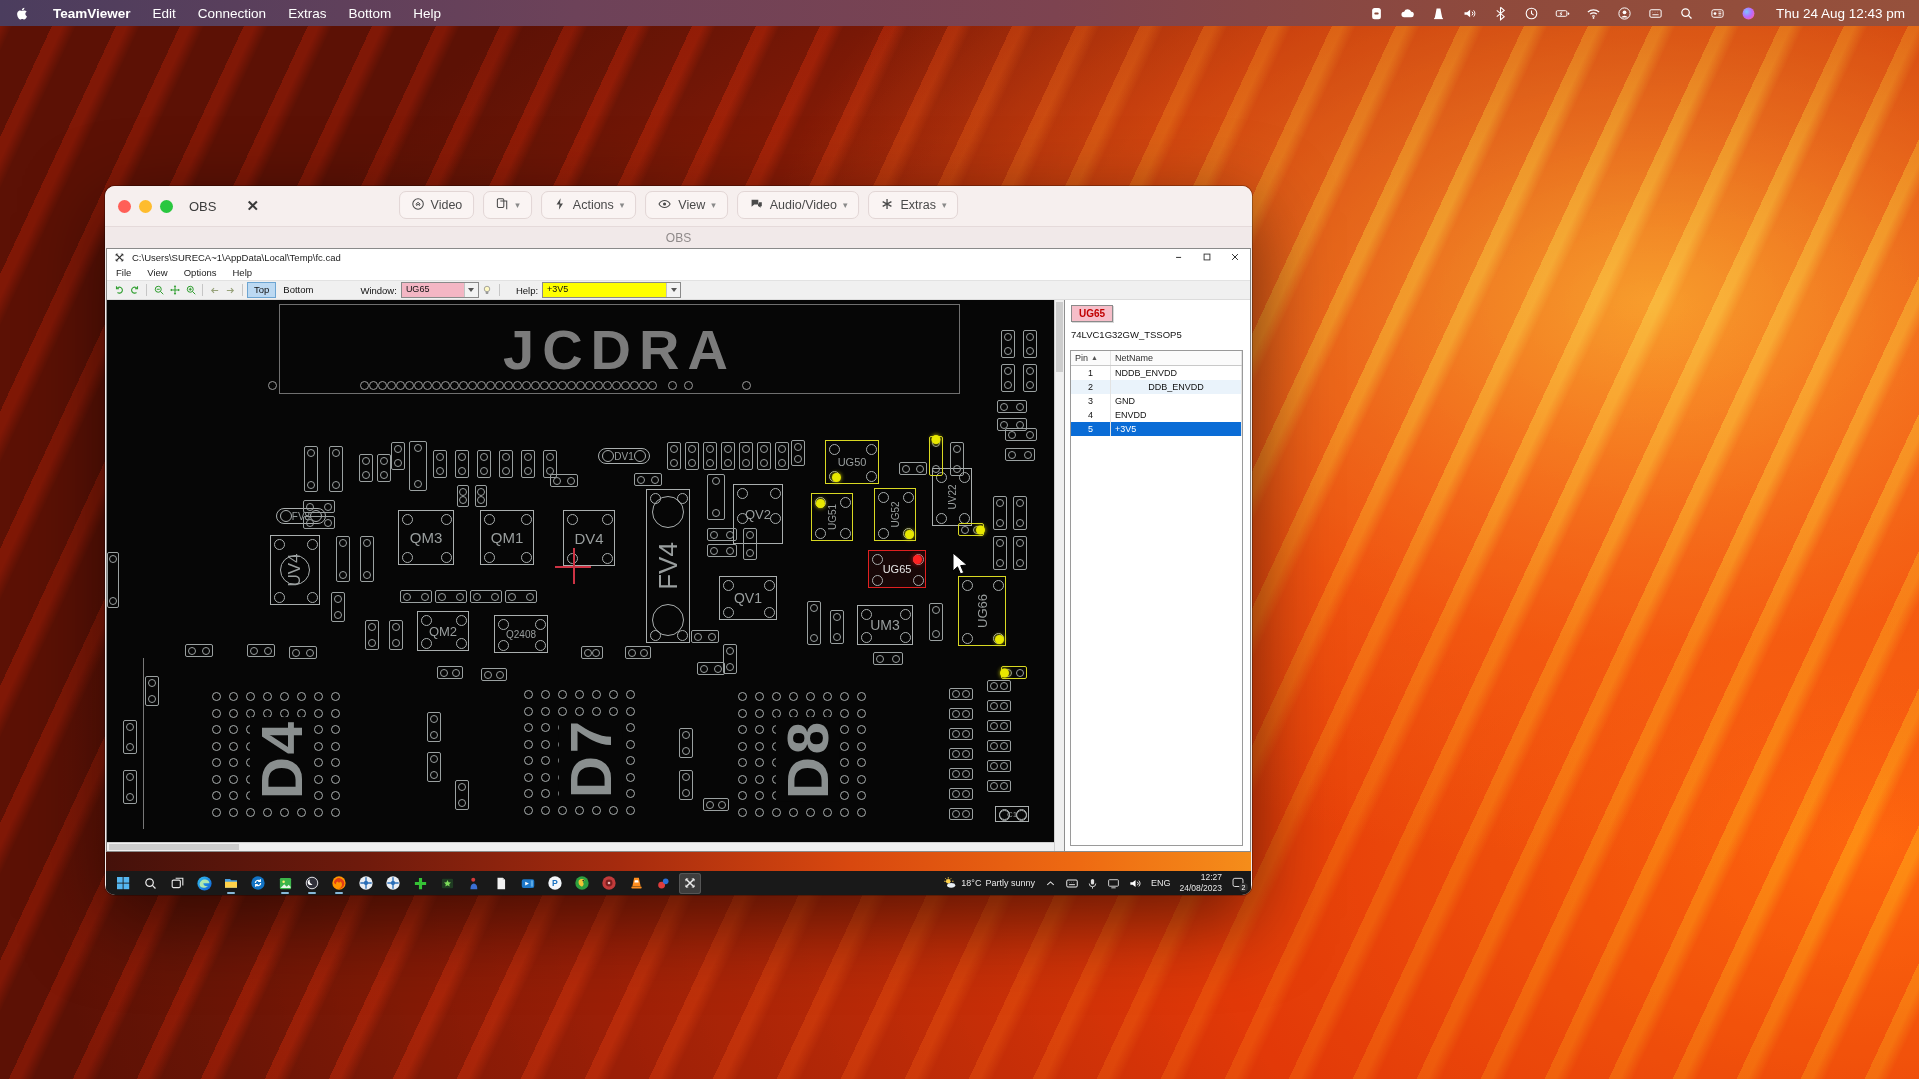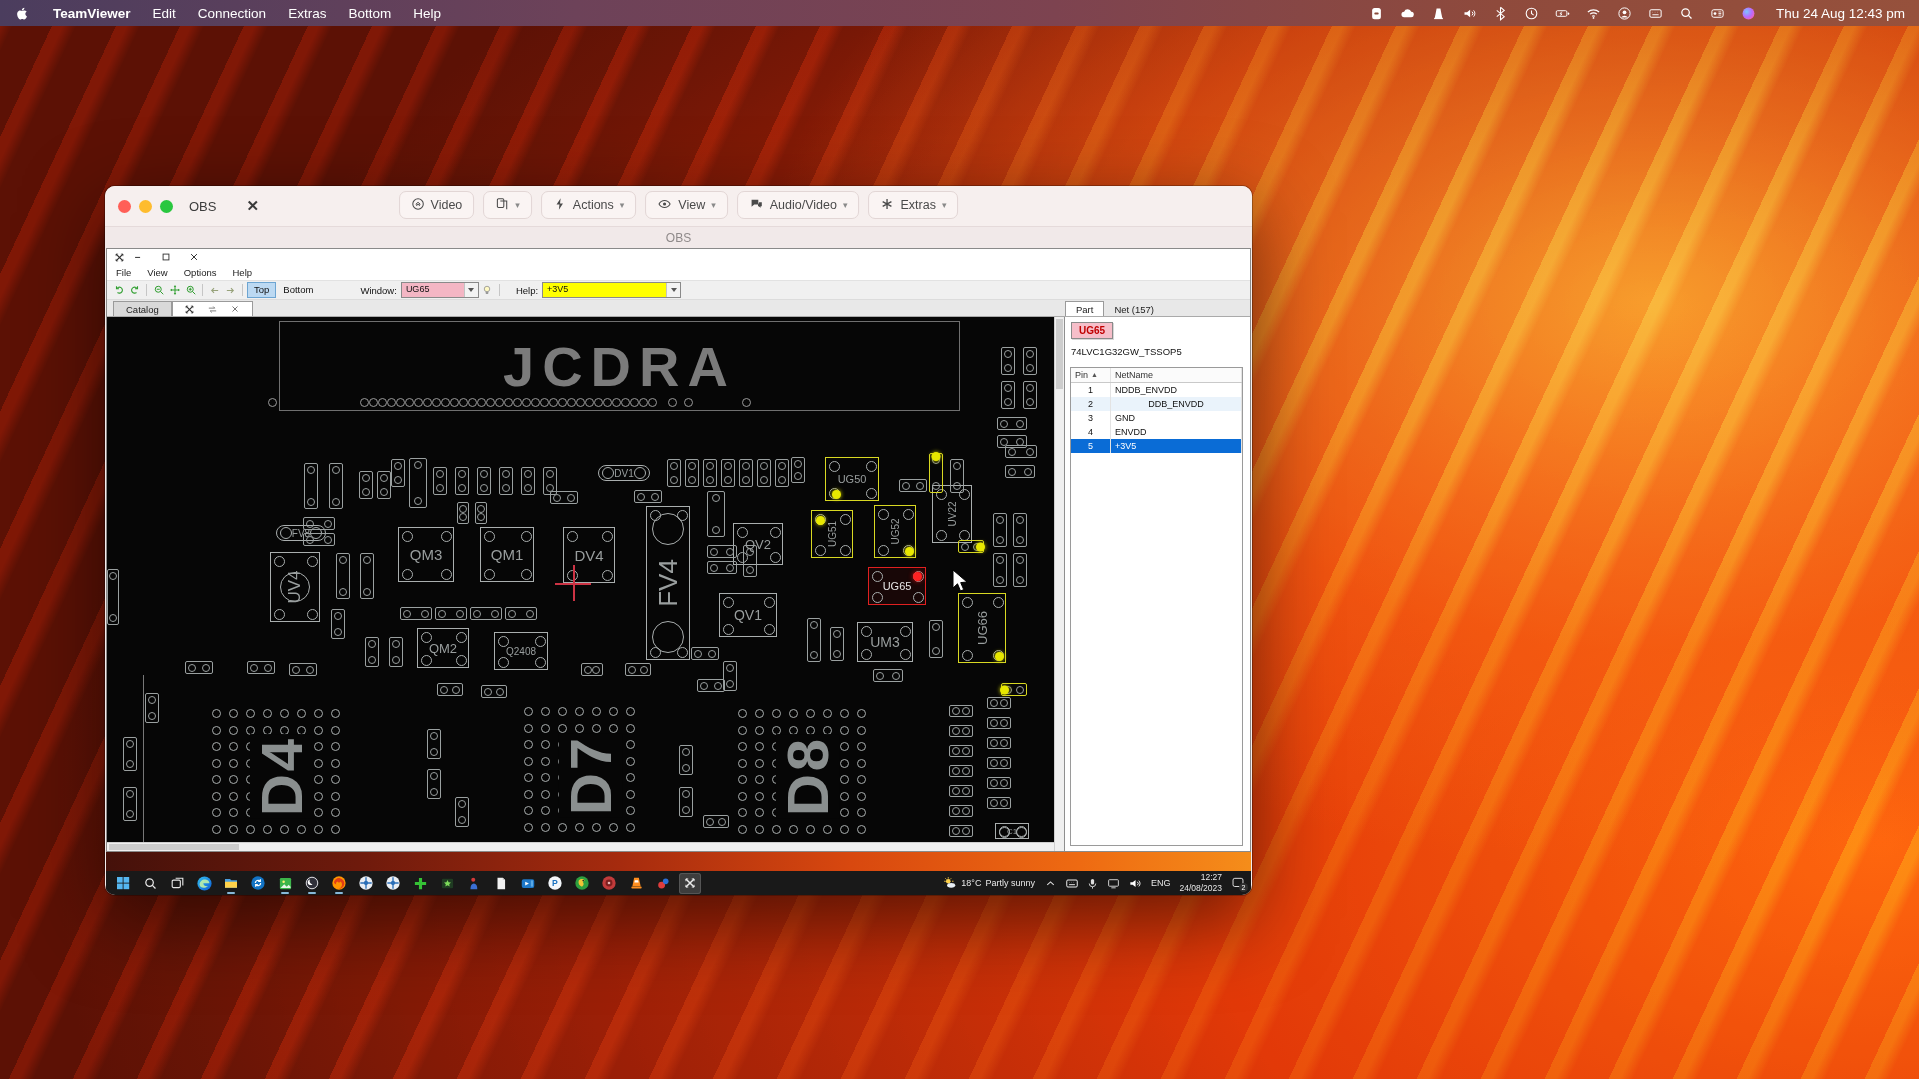--- a/index.html
+++ b/index.html
@@ -313,20 +313,21 @@
   <div class="session-strip">OBS</div>
 
   <div class="cad">
     <div class="cad-titlebar">
       <span class="tb-ico">
           <svg width="11" height="11" viewBox="0 0 24 24" fill="none">
             <path d="M4.5 4.5l15 15M19.5 4.5l-15 15" stroke="#333" stroke-width="2.6"></path>
             <path d="M4.5 4.5h4.5M4.5 4.5v4.5M19.5 4.5h-4.5M19.5 4.5v4.5M4.5 19.5h4.5M4.5 19.5v-4.5M19.5 19.5h-4.5M19.5 19.5v-4.5" stroke="#333" stroke-width="1.4"></path>
           </svg>
         </span>
+      <span class="cad-title">C:\Users\SURECA~1\AppData\Local\Temp\fc.cad</span>
       <span class="winbtns">
         <span class="winbtn">
             <svg width="10" height="10" viewBox="0 0 24 24">
               <path d="M5 13h12" stroke="#333" stroke-width="2.4"></path>
             </svg>
           </span>
         <span class="winbtn">
             <svg width="10" height="10" viewBox="0 0 24 24">
               <rect x="5" y="5" width="14" height="14" fill="none" stroke="#333" stroke-width="2.2"></rect>
             </svg>
@@ -403,46 +404,20 @@
             <rect x="9.5" y="15.5" width="5" height="4.5" rx="1" fill="#999"></rect>
           </svg>
         </span>
       <span class="tb-sep"></span>
       <span class="tb-label" style="margin-left:12px">Help:</span>
       <span class="combo yellow" style="width:137px">
         <span class="val">+3V5</span>
           <span class="arrow"></span>
       </span>
     </div>
-    <div class="tabrow">
-      <span class="tab">Catalog</span>
-      <span class="tab icons">
-        <span class="tb-ico">
-            <svg width="11" height="11" viewBox="0 0 24 24" fill="none">
-              <path d="M4.5 4.5l15 15M19.5 4.5l-15 15" stroke="#333" stroke-width="2.6"></path>
-              <path d="M4.5 4.5h4.5M4.5 4.5v4.5M19.5 4.5h-4.5M19.5 4.5v4.5M4.5 19.5h4.5M4.5 19.5v-4.5M19.5 19.5h-4.5M19.5 19.5v-4.5" stroke="#333" stroke-width="1.4"></path>
-            </svg>
-          </span>
-        <span class="tb-ico">
-            <svg width="11" height="11" viewBox="0 0 24 24" fill="none">
-              <path d="M4 9h13l-3.5-3.5M20 15H7l3.5 3.5" stroke="#777" stroke-width="2"></path>
-            </svg>
-          </span>
-        <span class="tb-ico">
-            <svg width="10" height="10" viewBox="0 0 24 24" fill="none">
-              <path d="M6 6l12 12M18 6L6 18" stroke="#777" stroke-width="2.4"></path>
-            </svg>
-          </span>
-      </span>
-      <span class="tabspacer"></span>
-      <span class="ptabs">
-        <span class="ptab active">Part</span>
-        <span class="ptab">Net (157)</span>
-      </span>
-    </div>
     <div class="cad-main">
       <div class="canvas-col">
         <div class="board" id="board">
             <div class="jcdra" style="left:172px;top:4px;width:679px;height:88px">
     <span class="big">JCDRA</span>
     <span class="holes" style="left:80px">
                 <span class="hole"></span>
                 <span class="hole"></span>
                 <span class="hole"></span>
                 <span class="hole"></span>
@@ -505,21 +480,21 @@
             </div>
             <div class="ic" style="left:539px;top:189px;width:44px;height:154px;">
               <span class="pin" style="width:11px;height:11px;left:3px;top:3px"></span>
               <span class="pin" style="width:11px;height:11px;left:30px;top:3px"></span>
               <span class="pin" style="width:11px;height:11px;left:3px;top:140px"></span>
               <span class="pin" style="width:11px;height:11px;left:30px;top:140px"></span>
               <span class="pin" style="width:32px;height:32px;left:50%;top:6px;transform:translateX(-50%)"></span>
       <span class="pin" style="width:32px;height:32px;left:50%;bottom:6px;transform:translateX(-50%)"></span>
               <span class="lbl rot" style="font-size:26px;">FV4</span>
             </div>
-            <div class="ic" style="left:626px;top:184px;width:50px;height:42px;margin-top:22px;">
+            <div class="ic" style="left:626px;top:184px;width:50px;height:60px;">
               <span class="pin" style="width:11px;height:11px;left:3px;top:3px"></span>
               <span class="pin" style="width:11px;height:11px;left:36px;top:3px"></span>
               <span class="pin" style="width:11px;height:11px;left:3px;top:28px"></span>
               <span class="pin" style="width:11px;height:11px;left:36px;top:28px"></span>
               <span class="lbl" style="font-size:13px;">QV2</span>
             </div>
             <div class="ic" style="left:612px;top:276px;width:58px;height:44px;">
               <span class="pin" style="width:11px;height:11px;left:3px;top:3px"></span>
               <span class="pin" style="width:11px;height:11px;left:44px;top:3px"></span>
               <span class="pin" style="width:11px;height:11px;left:3px;top:30px"></span>

